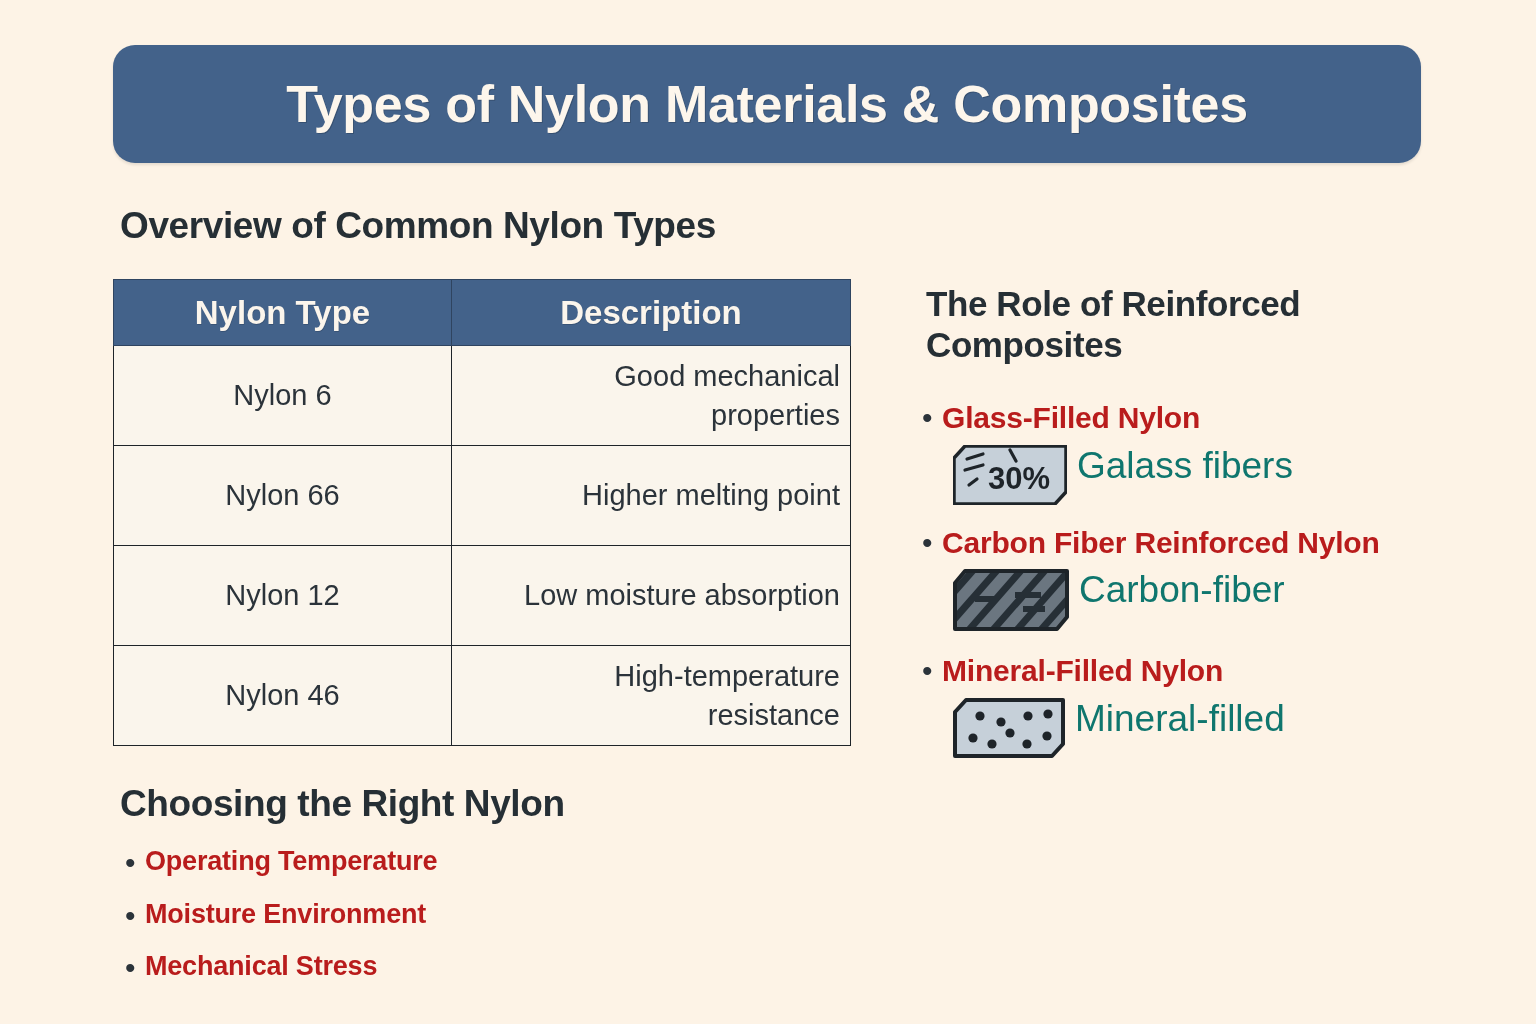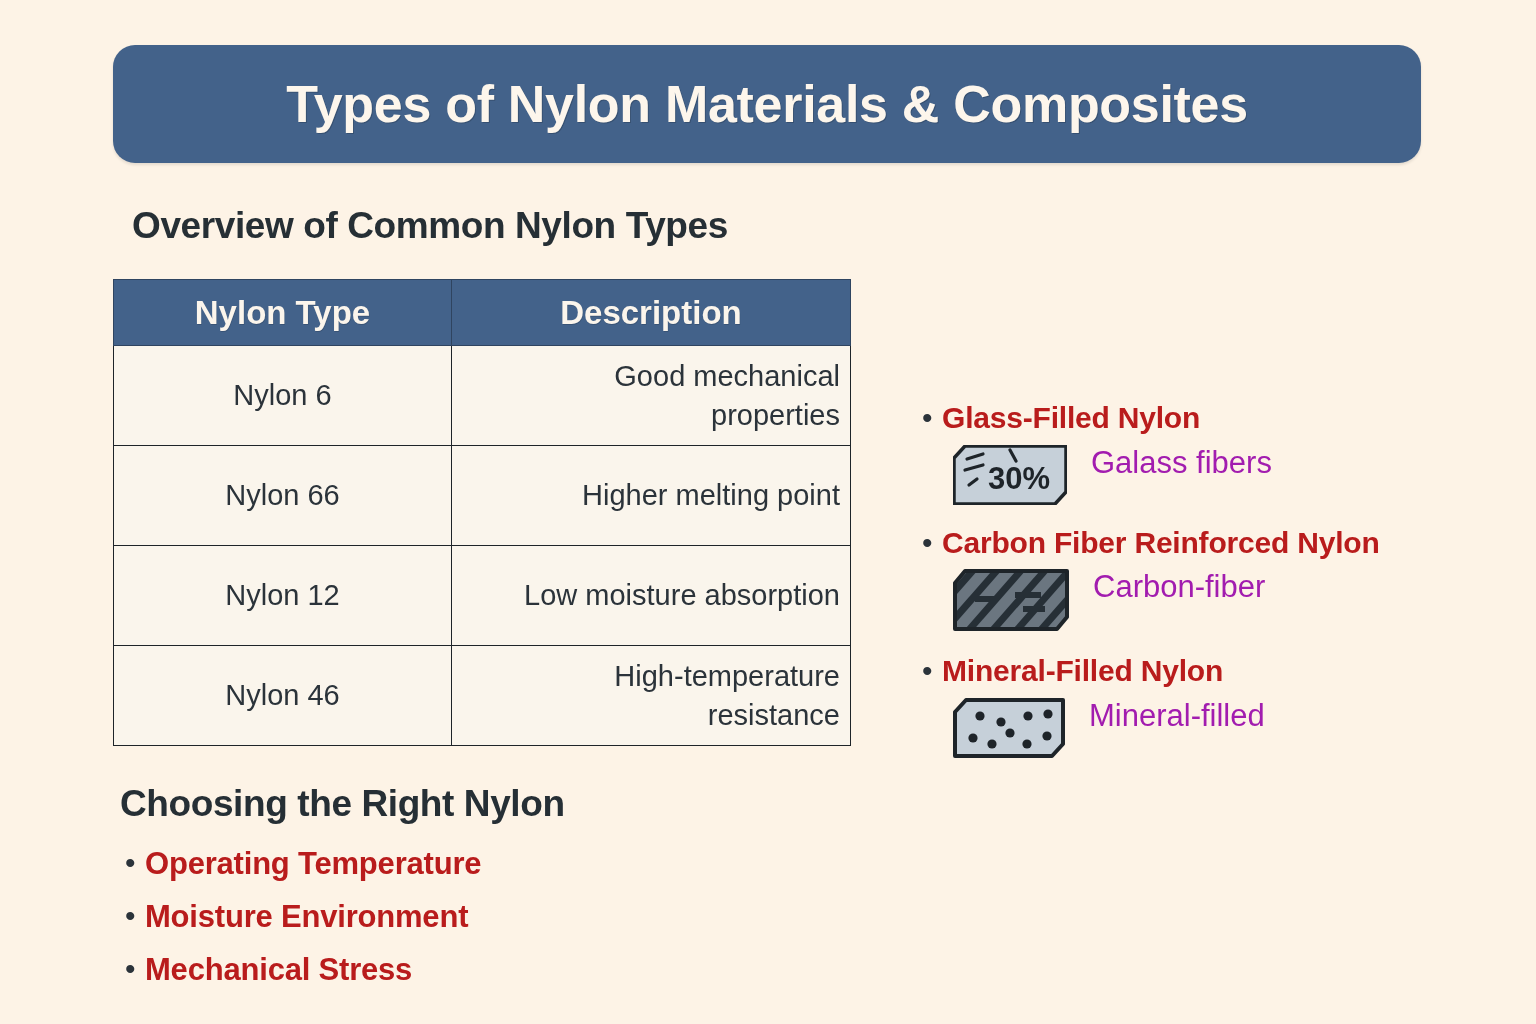--- a/index.html
+++ b/index.html
@@ -52,21 +52,20 @@
     position: absolute;
     font-weight: bold;
     color: #262f35;
     letter-spacing: -0.4px;
   }
   #overview-heading {
     left: 120px;
     top: 205px;
     font-size: 37px;
     white-space: nowrap;
-    margin-left: 12px;
   }
   #choosing-heading {
     left: 120px;
     top: 783px;
     font-size: 37px;
     white-space: nowrap;
   }
   #composites-heading {
     left: 926px;
     top: 283px;
@@ -134,21 +133,21 @@
   }
 
   
   #choosing-list {
     left: 125px;
     top: 845px;
     width: 620px;
   }
   #choosing-list .bullet-row { margin-bottom: 16px; }
   #choosing-list .bullet-label {
-    font-size: 31px;
+    font-size: 27px;
     font-weight: bold;
     line-height: 1.2;
     letter-spacing: -0.2px;
   }
 
   
   #composites-list {
     left: 922px;
     top: 400px;
     width: 500px;
@@ -160,23 +159,23 @@
     line-height: 1.17;
     letter-spacing: -0.2px;
   }
   .swatch-row {
     display: flex;
     align-items: flex-start;
     margin-top: 8px;
     margin-left: 31px;
   }
   .swatch-caption {
-    font-size: 31px;
-    color: #a21caf;
-    margin-left: 24px;
+    font-size: 37px;
+    color: #0f766e;
+    margin-left: 10px;
     white-space: nowrap;
   }
 
   svg { display: block; }
 </style>
 </head>
 <body>
 
 <div class="canvas">
 
@@ -227,20 +226,21 @@
     <div class="bullet-row">
       <span class="bullet-dot">•</span>
       <span class="bullet-label">Moisture Environment</span>
     </div>
     <div class="bullet-row">
       <span class="bullet-dot">•</span>
       <span class="bullet-label">Mechanical Stress</span>
     </div>
   </div>
 
+  <div class="heading" id="composites-heading">The Role of Reinforced Composites</div>
 
   <div class="bullet-list" id="composites-list">
 
     <div class="composite-item">
       <div class="bullet-row">
         <span class="bullet-dot">•</span>
         <span class="bullet-label">Glass-Filled Nylon</span>
       </div>
       <div class="swatch-row">
         <span>

